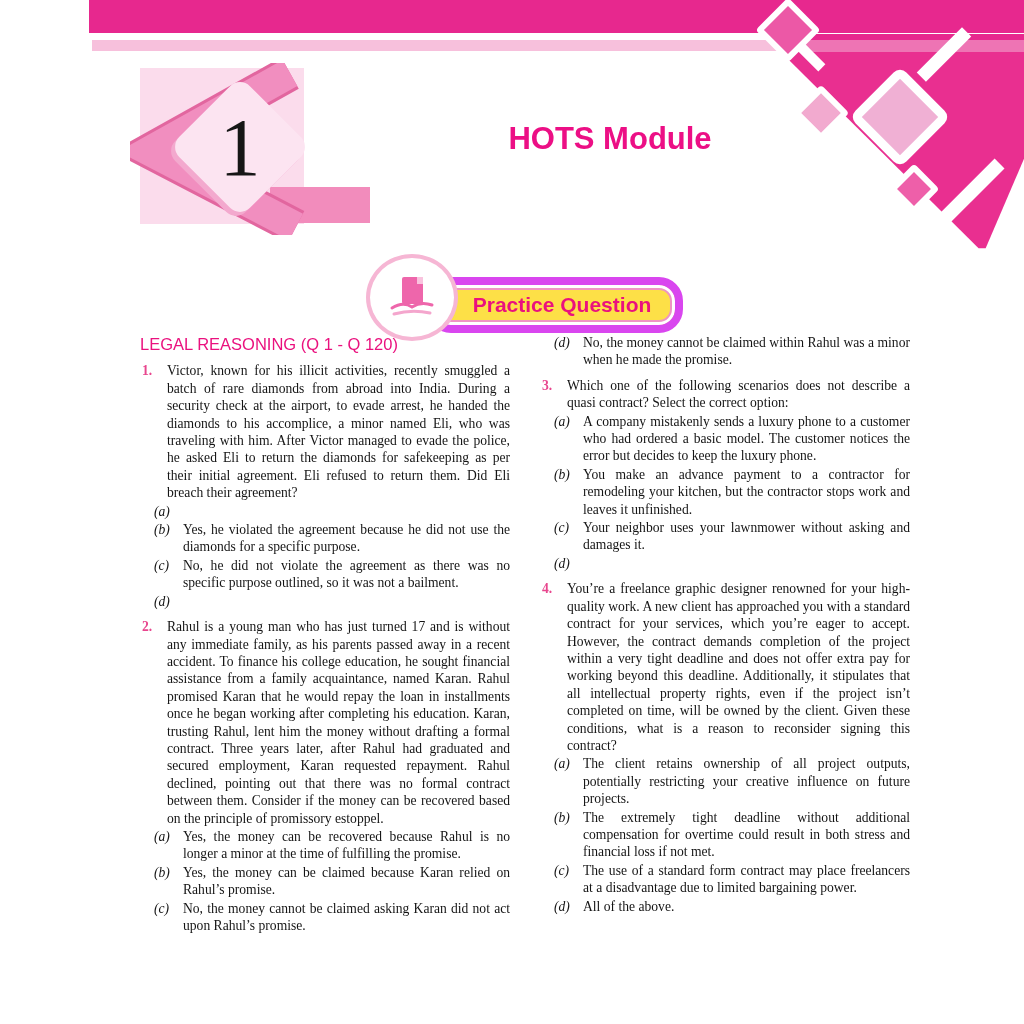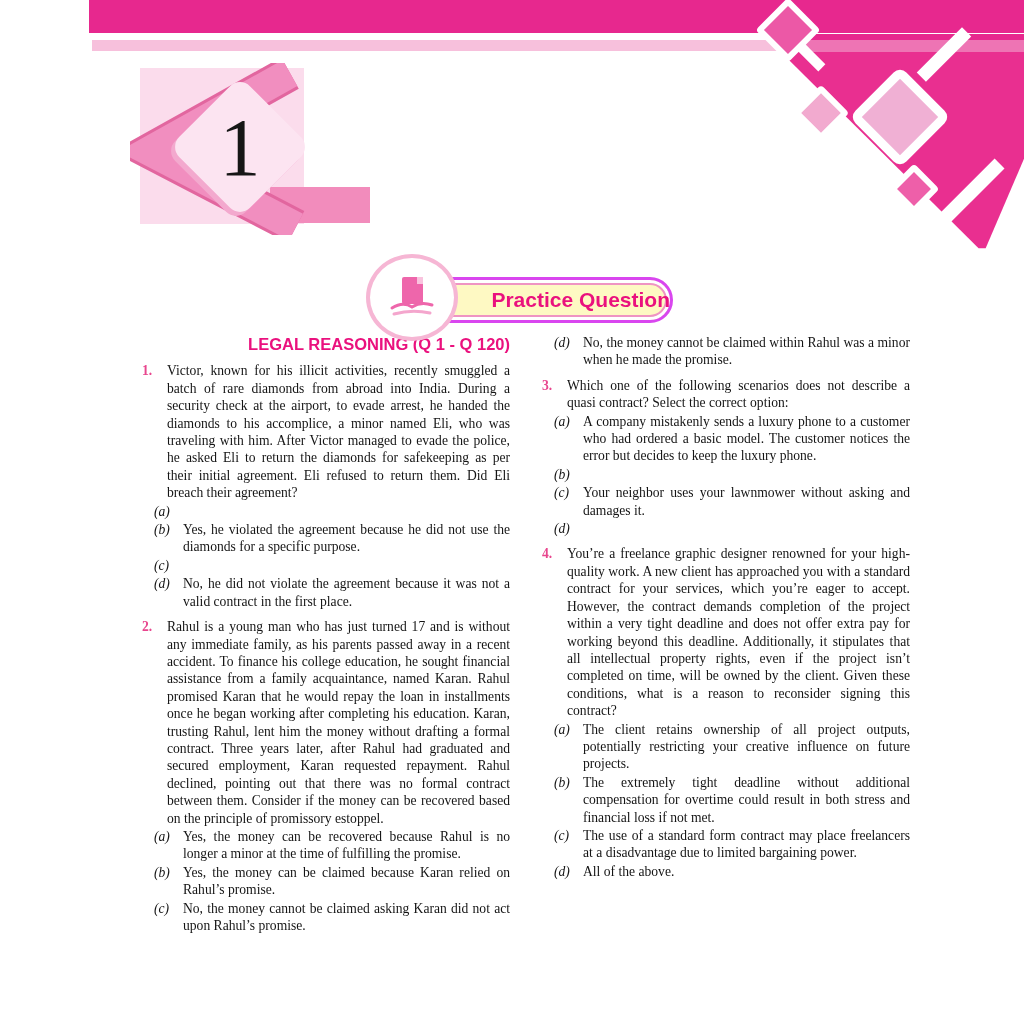--- a/index.html
+++ b/index.html
@@ -26,38 +26,38 @@
   .conn-1{left:172px;top:48px;width:64px;height:13px;transform:rotate(-45deg);}
   .conn-2{left:46px;top:48px;width:42px;height:10px;transform:rotate(45deg);}
   .conn-3{left:172px;top:208px;width:34px;height:9px;transform:rotate(45deg);}
 
   .chapter-badge{position:absolute;left:130px;top:63px;width:262px;height:172px;}
   .page-title{position:absolute;left:470px;top:121px;width:280px;text-align:center;
      font-family:"Liberation Sans",sans-serif;font-weight:bold;font-size:31px;color:#ec0f85;
      letter-spacing:0px;}
 
   
-  .practice-pill{position:absolute;left:427px;top:277px;width:240px;height:40px;background:#fef9c3;
-     border:3px solid #d946ef;border-radius:24px;
+  .practice-pill{position:absolute;left:427px;top:277px;width:240px;height:40px;background:#fde047;
+     border:8px solid #d946ef;border-radius:24px;
      box-shadow:inset 0 0 0 3px #ffffff, inset 0 0 0 5px #ef94c3;
-     display:flex;align-items:center;justify-content:flex-end;z-index:2;}
+     display:flex;align-items:center;justify-content:center;z-index:2;}
   .practice-label{font-family:"Liberation Sans",sans-serif;font-weight:bold;font-size:21px;
      color:#ea117e;padding-left:14px;}
   .practice-circle{position:absolute;left:366px;top:254px;width:84px;height:79px;background:#fff;
      border:4px solid #f6b6d4;border-radius:50%;display:flex;align-items:center;justify-content:center;
      z-index:3;}
 
   
   .questions-area{position:absolute;left:140px;top:334px;width:770px;height:684px;}
   .questions-flow{height:100%;
      -webkit-column-count:2;column-count:2;-webkit-column-gap:30px;column-gap:30px;
      column-fill:auto;-webkit-column-fill:auto;
      font-size:13.6px;line-height:17.4px;color:#141414;}
-  .section-heading{font-family:"Liberation Sans",sans-serif;font-weight:bold;font-size:16.5px;
-     color:#ea117e;text-align:right;margin:2px 0 9px 0;}
+  .section-heading{font-family:"Liberation Sans",sans-serif;font-weight:normal;font-size:16.5px;
+     color:#ea117e;text-align:left;margin:2px 0 9px 0;}
   .question{margin:0 0 8px 0;}
   .q-head{display:flex;}
   .q-num{flex:0 0 25px;padding-left:2px;font-weight:bold;color:#e8468e;}
   .q-text{flex:1;text-align:justify;}
   .option-row{display:flex;padding-left:14px;margin-top:1px;}
   .opt-letter{flex:0 0 29px;font-style:italic;}
   .opt-text{flex:1;text-align:justify;}
   
   .question:nth-child(3) > .option-row:nth-child(5){break-before:column;-webkit-column-break-before:always;}
 </style>
@@ -90,20 +90,21 @@
       <g transform="translate(106,88) rotate(45)">
         <rect x="-50" y="-50" width="100" height="100" rx="14" fill="#f3a9ce"></rect>
       </g>
       <g transform="translate(110,84) rotate(45)">
         <rect x="-50" y="-50" width="100" height="100" rx="14" fill="#fce4f1"></rect>
       </g>
       <text x="110" y="112" text-anchor="middle" font-family="Liberation Serif, serif" font-size="82" fill="#161616">1</text>
     </svg>
   </div>
 
+  <div class="page-title">HOTS Module</div>
 
   <div class="practice-pill">
     <span class="practice-label">Practice Question</span>
   </div>
   <div class="practice-circle">
     <svg width="46" height="46" viewBox="0 0 46 46">
       <rect x="13" y="2" width="21" height="27" rx="2" fill="#ee66ab"></rect>
       <rect x="28" y="2" width="6" height="7" fill="#f9c3de"></rect>
       <path d="M3 33 Q14 26 23 32 Q32 26 43 30" stroke="#ee66ab" stroke-width="3" fill="none" stroke-linecap="round"></path>
       <path d="M5 39 Q23 34 41 38" stroke="#f4a6cd" stroke-width="3" fill="none" stroke-linecap="round"></path>
@@ -121,24 +122,24 @@
           </div>
           <div class="option-row">
             <div class="opt-letter">(a)</div>
           </div>
           <div class="option-row">
             <div class="opt-letter">(b)</div>
             <div class="opt-text">Yes, he violated the agreement because he did not use the diamonds for a specific purpose.</div>
           </div>
           <div class="option-row">
             <div class="opt-letter">(c)</div>
-          </div>
-          <div class="option-row">
-            <div class="opt-letter">(d)</div>
-            <div class="opt-text">No, he did not violate the agreement because it was not a valid contract in the first place.</div>
+            <div class="opt-text">No, he did not violate the agreement as there was no specific purpose outlined, so it was not a bailment.</div>
+          </div>
+          <div class="option-row">
+            <div class="opt-letter">(d)</div>
           </div>
         </div>
         <div class="question">
           <div class="q-head">
             <div class="q-num">2.</div>
             <div class="q-text">Rahul is a young man who has just turned 17 and is without any immediate family, as his parents passed away in a recent accident. To finance his college education, he sought financial assistance from a family acquaintance, named Karan. Rahul promised Karan that he would repay the loan in installments once he began working after completing his education. Karan, trusting Rahul, lent him the money without drafting a formal contract. Three years later, after Rahul had graduated and secured employment, Karan requested repayment. Rahul declined, pointing out that there was no formal contract between them. Consider if the money can be recovered based on the principle of promissory estoppel.</div>
           </div>
           <div class="option-row">
             <div class="opt-letter">(a)</div>
             <div class="opt-text">Yes, the money can be recovered because Rahul is no longer a minor at the time of fulfilling the promise.</div>
@@ -160,20 +161,21 @@
           <div class="q-head">
             <div class="q-num">3.</div>
             <div class="q-text">Which one of the following scenarios does not describe a quasi contract? Select the correct option:</div>
           </div>
           <div class="option-row">
             <div class="opt-letter">(a)</div>
             <div class="opt-text">A company mistakenly sends a luxury phone to a customer who had ordered a basic model. The customer notices the error but decides to keep the luxury phone.</div>
           </div>
           <div class="option-row">
             <div class="opt-letter">(b)</div>
+            <div class="opt-text">You make an advance payment to a contractor for remodeling your kitchen, but the contractor stops work and leaves it unfinished.</div>
           </div>
           <div class="option-row">
             <div class="opt-letter">(c)</div>
             <div class="opt-text">Your neighbor uses your lawnmower without asking and damages it.</div>
           </div>
           <div class="option-row">
             <div class="opt-letter">(d)</div>
           </div>
         </div>
         <div class="question">

